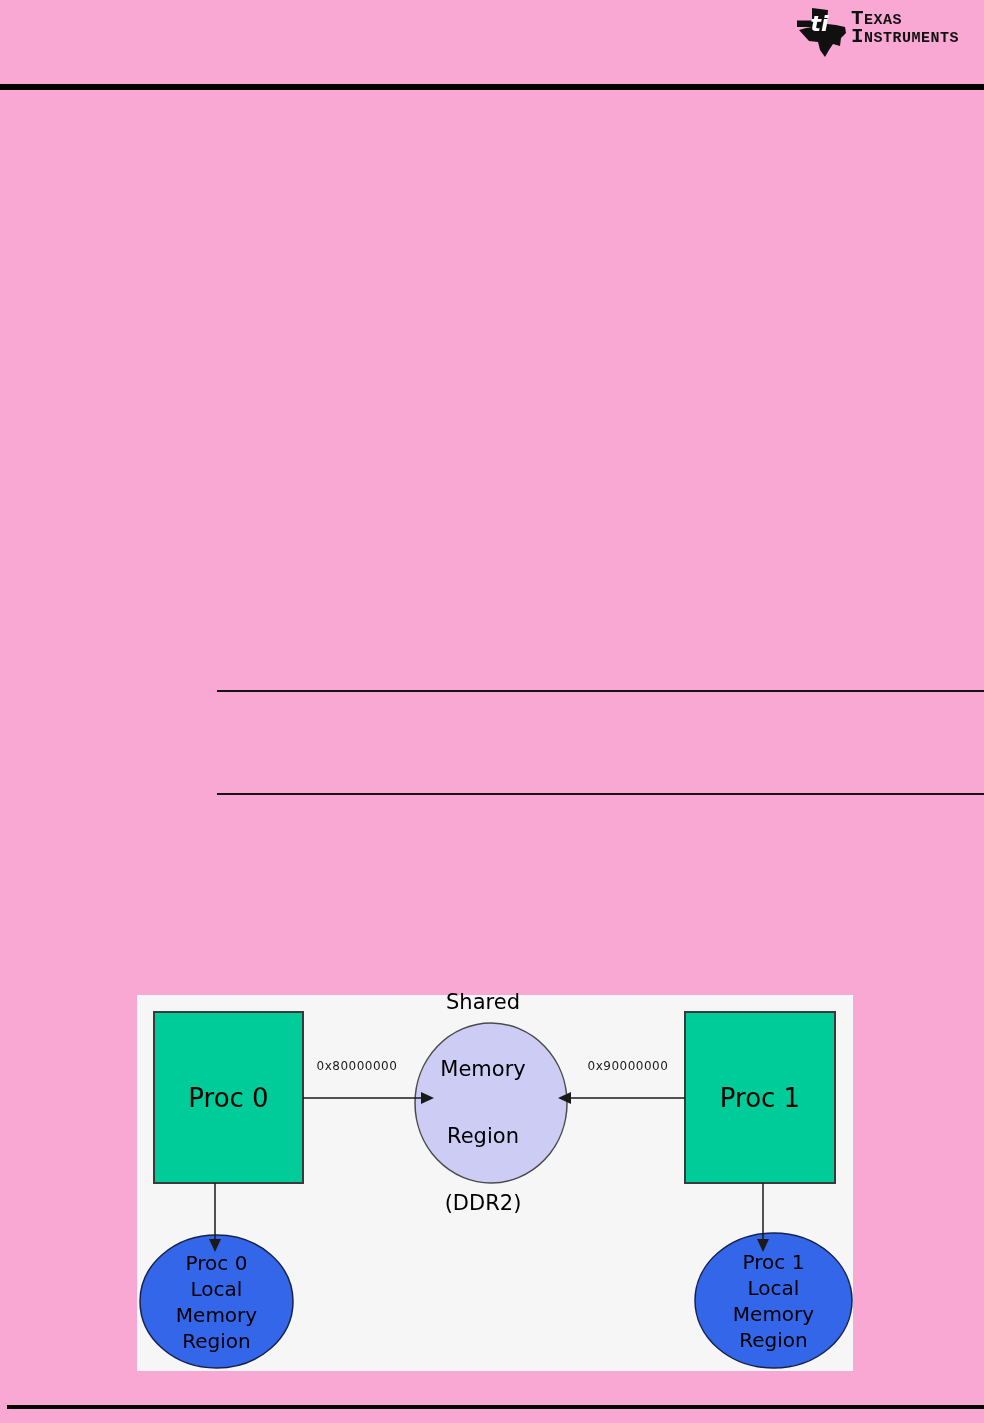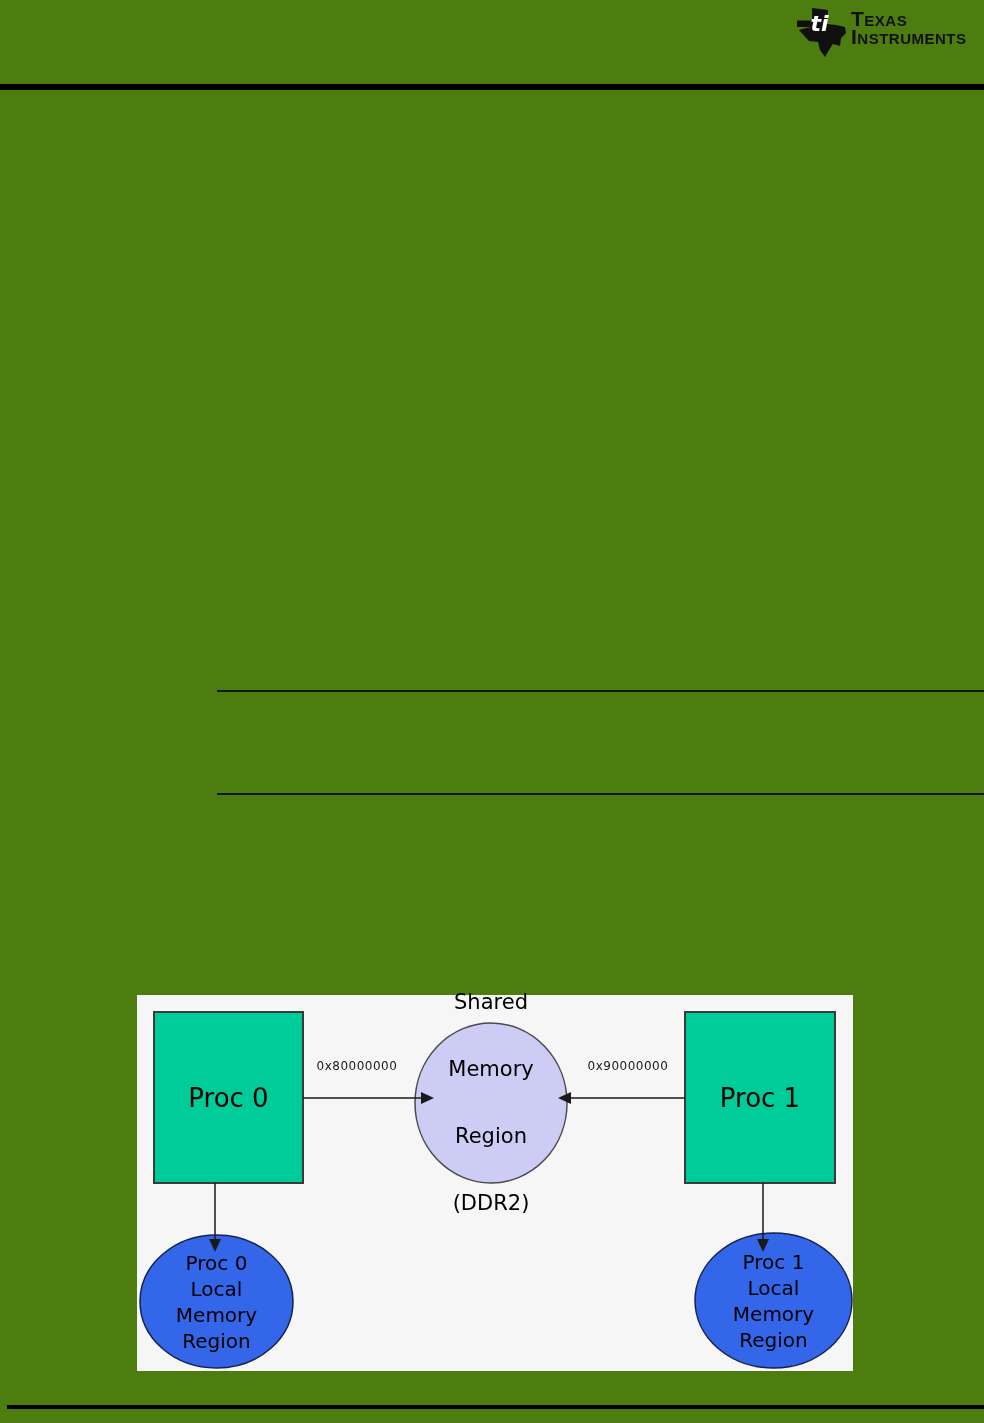--- a/index.html
+++ b/index.html
@@ -1,35 +1,35 @@
 <!DOCTYPE html>
 <html><head>
 <meta charset="utf-8">
 <style>
   html, body { margin: 0; padding: 0; background: #ffffff; }
   .page {
     position: relative;
     width: 984px;
     height: 1423px;
-    background: #4d7c0f;
+    background: #f9a8d4;
     overflow: hidden;
     font-family: "DejaVu Sans", sans-serif;
   }
 
   
   .ti-logo {
     position: absolute;
     left: 797px; top: 7px;
     width: 50px; height: 53px;
   }
   .brand {
     position: absolute;
     left: 851px; top: 10px;
     color: #111111;
-    font-family: Liberation Sans, sans-serif;
+    font-family: Liberation Mono, monospace;
     font-weight: 600;
     font-variant: small-caps;
     font-size: 21px;
     line-height: 18px;
     letter-spacing: 0.5px;
     white-space: nowrap;
   }
 
   
   .rule { position: absolute; background: #000000; }
@@ -125,21 +125,21 @@
         <polygon class="edge-head" points="626,257 620,244 632,244"></polygon>
       </g>
     </svg>
 
     <div class="node-text proc-label" style="left:17px; top:17px; width:149px; height:171px;">
       <div>Proc 0</div>
     </div>
     <div class="node-text proc-label" style="left:548px; top:17px; width:150px; height:171px;">
       <div>Proc 1</div>
     </div>
-    <div class="node-text ellipse-label" style="left:278px; top:28px; width:152px; height:160px;gap:40px;">
+    <div class="node-text ellipse-label" style="left:270px; top:28px; width:152px; height:160px;gap:40px;">
       <div>Shared</div>
       <div>Memory</div>
       <div>Region</div>
       <div>(DDR2)</div>
     </div>
     <div class="node-text ellipse-label" style="left:3px; top:240px; width:153px; height:133px; line-height:26px; font-size:20px;">
       <div>Proc 0</div>
       <div>Local</div>
       <div>Memory</div>
       <div>Region</div>

